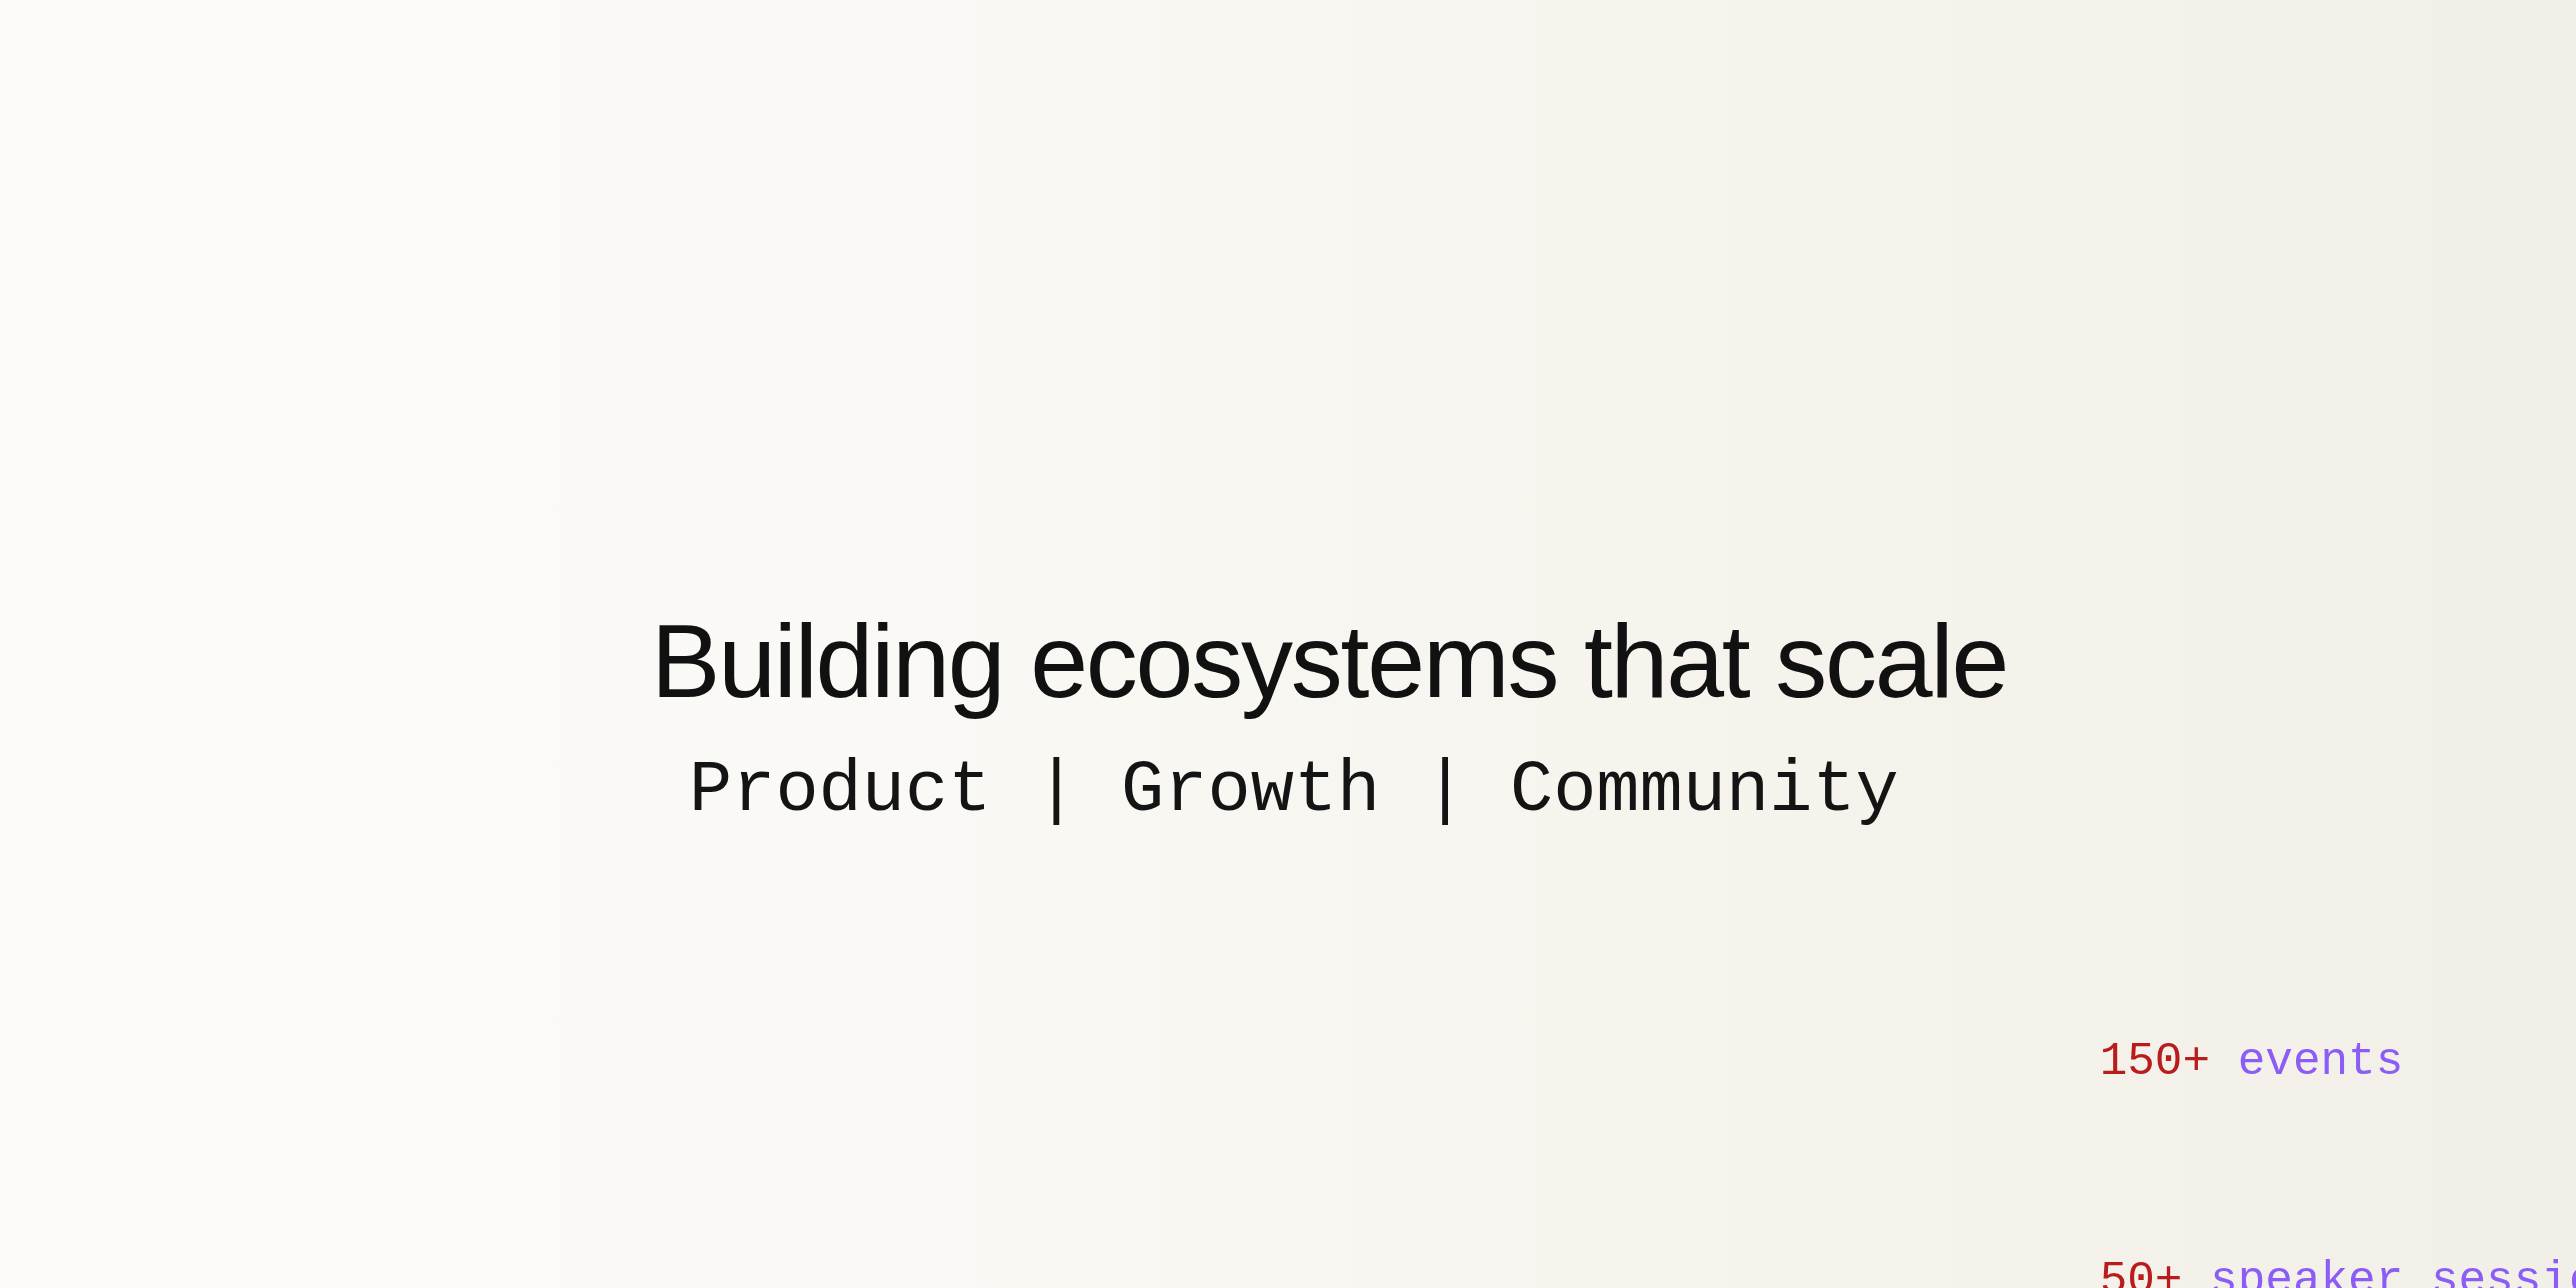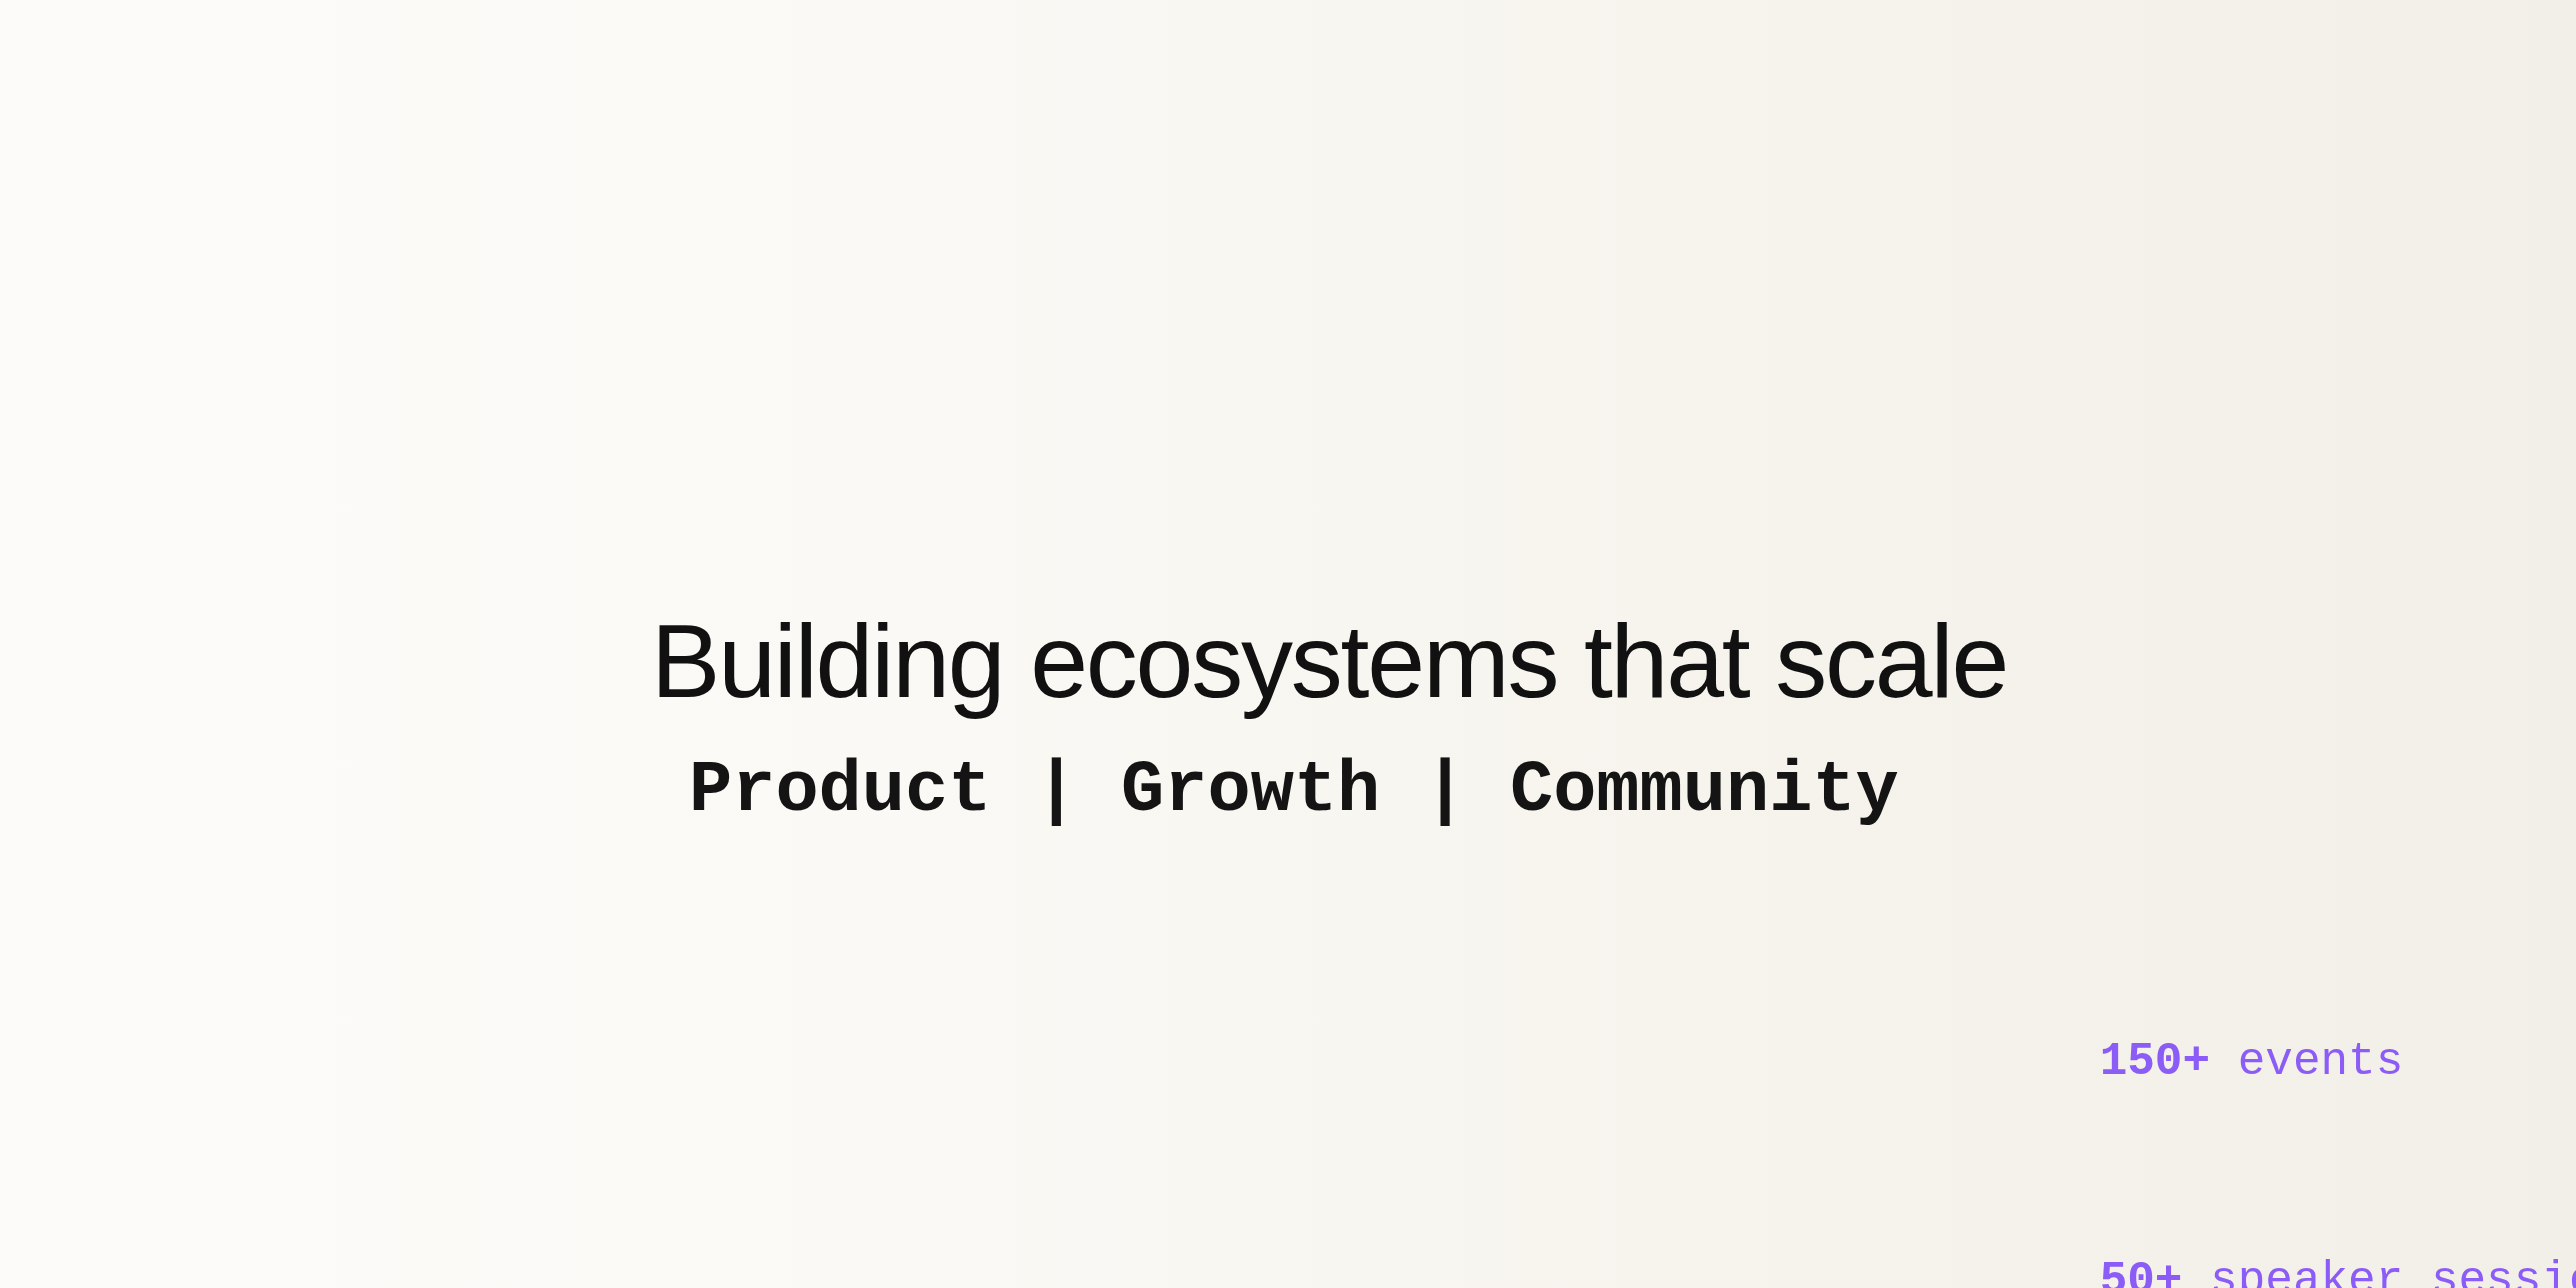--- a/index.html
+++ b/index.html
@@ -42,21 +42,21 @@
     color: #111111;
     white-space: nowrap;
   }
 
   .subtitle {
     position: absolute;
     left: 689px;
     top: 755px;
     font-family: "Liberation Mono", "DejaVu Sans Mono", monospace;
     font-size: 72px;
-    font-weight: 700;
+    font-weight: 400;
     line-height: 1;
     letter-spacing: 0px;
     color: #141414;
     white-space: pre;
   }
 
   
   .stats {
     position: absolute;
     left: 1934px;
@@ -68,22 +68,22 @@
 
   .stat-line {
     font-family: "Liberation Mono", "DejaVu Sans Mono", monospace;
     font-size: 46px;
     line-height: 73px;
     color: #181818;
     white-space: pre;
   }
 
   .stat-value {
-    font-weight: 700;
-    color: #8b5cf6;
+    font-weight: 400;
+    color: #b91c1c;
   }
 
   .stat-label {
     font-weight: 400;
     color: #8b5cf6;
   }
 </style>
 </head>
 <body>
 

